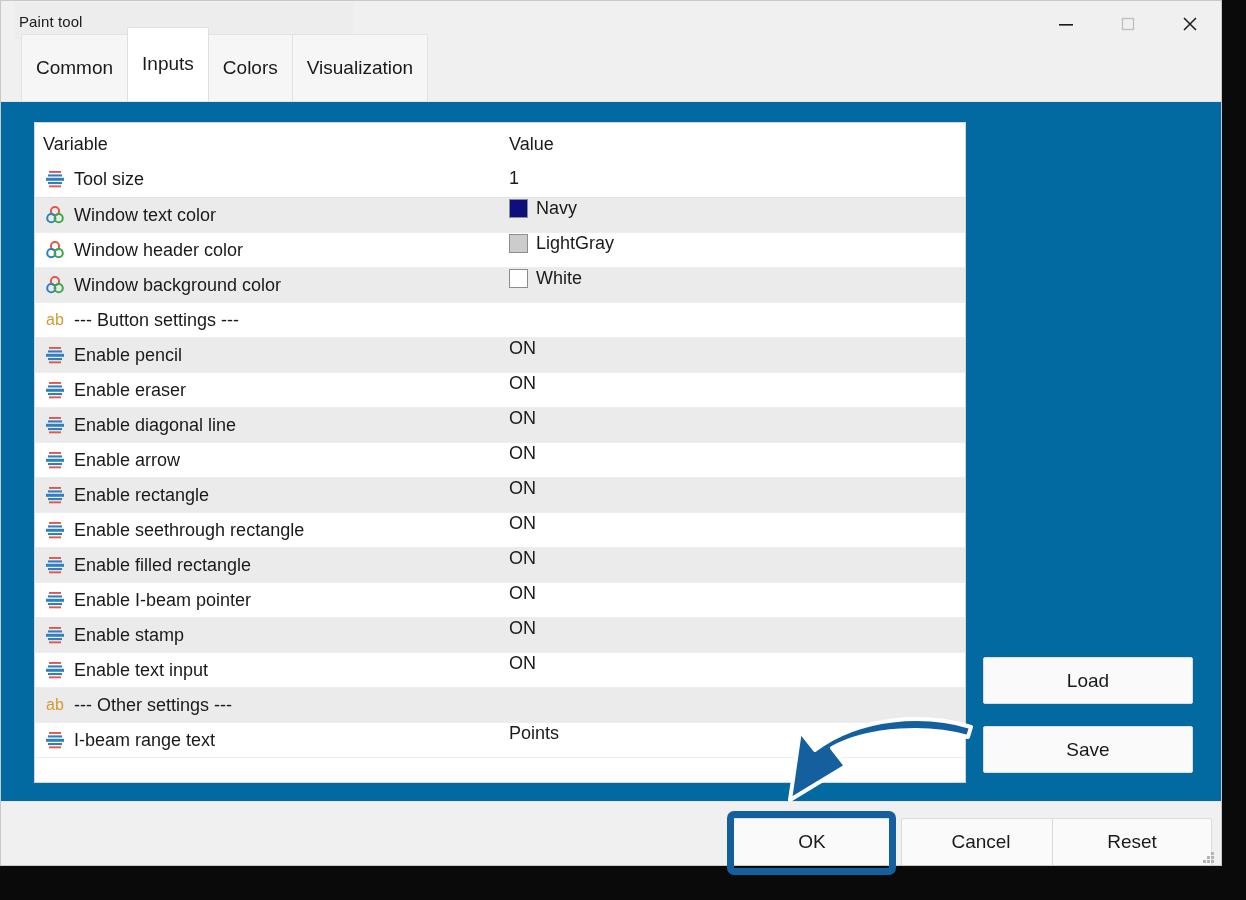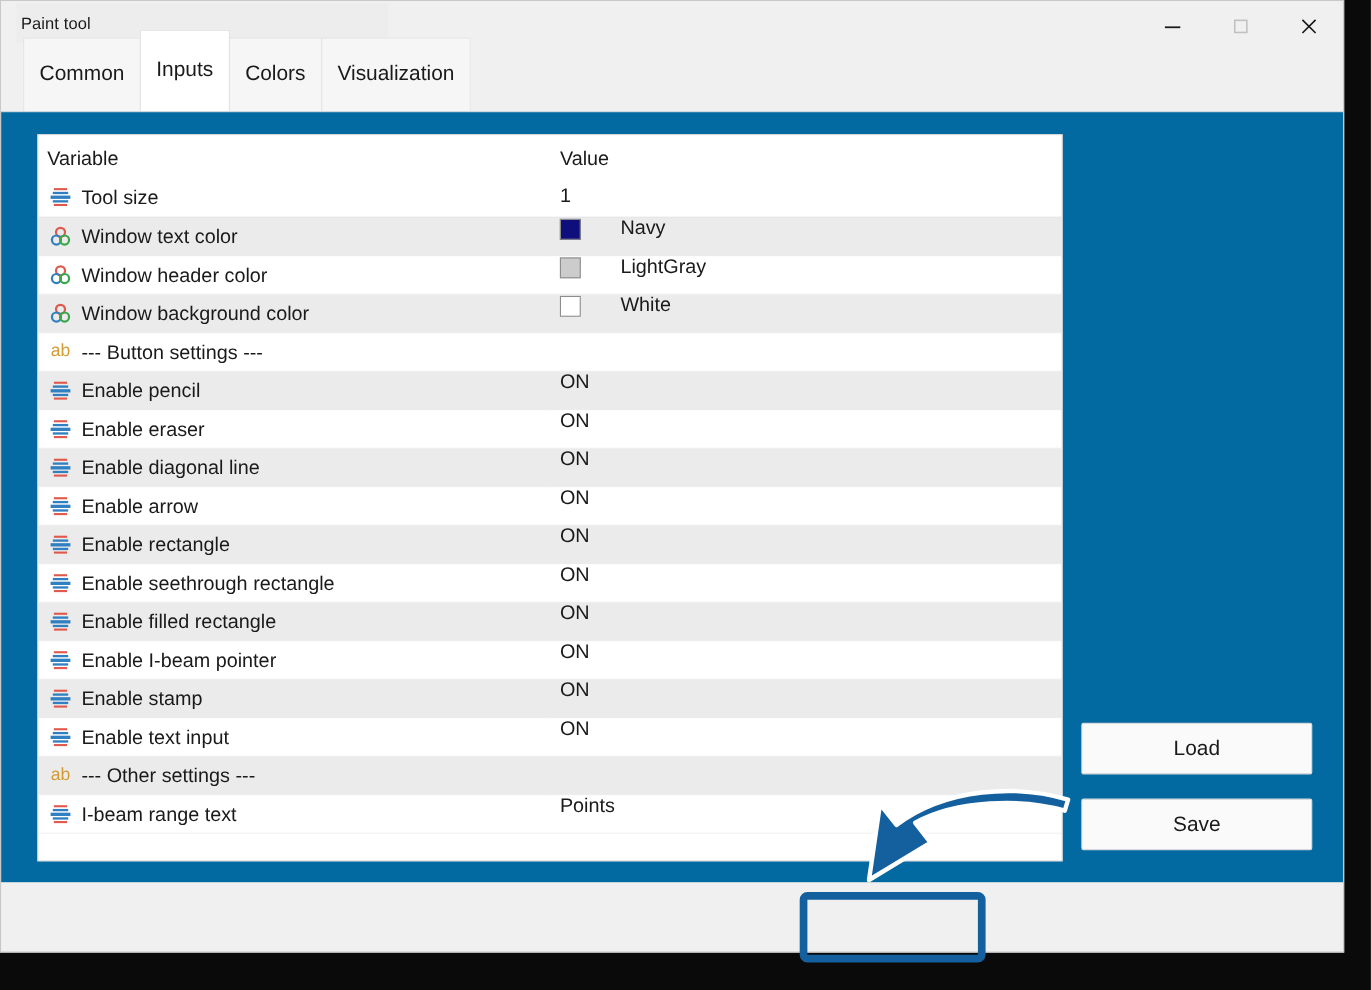--- a/index.html
+++ b/index.html
@@ -172,25 +172,24 @@
     font-size: 18px;
     color: #1a1a1a;
     white-space: nowrap;
   }
   .cell-val {
     position: absolute;
     left: 474px;
     top: 0;
     height: 20px;
     display: flex;
-    align-items: flex-end;
+    align-items: center;
     font-size: 18px;
     color: #1a1a1a;
     white-space: nowrap;
-    gap: 28px;
   }
 
   
   .ico {
     width: 24px;
     height: 24px;
     margin-right: 7px;
     flex: 0 0 24px;
     position: relative;
   }
@@ -603,20 +602,33 @@
 
         <div class="row" style="border-bottom:none;"></div>
       </div>
 
       <div class="sidebtns">
         <div class="btn">Load</div>
         <div class="btn">Save</div>
       </div>
     </div>
 
+    <div class="footer">
+      <div class="fbtn ok">OK</div>
+      <div class="fbtn cancel">Cancel</div>
+      <div class="fbtn reset">Reset</div>
+      <div class="grip">
+        <i style="left:8px;top:0"></i>
+        <i style="left:4px;top:4px"></i>
+          <i style="left:8px;top:4px"></i>
+        <i style="left:0;top:8px"></i>
+          <i style="left:4px;top:8px"></i>
+          <i style="left:8px;top:8px"></i>
+      </div>
+    </div>
 
   </div>
 
   <div class="hl-box"></div>
 
   <svg class="arrow-layer" viewBox="0 0 1246 900">
     <path d="M 968 737
              C 930 726, 870 727, 832 748
              L 846 766
              L 790 800

